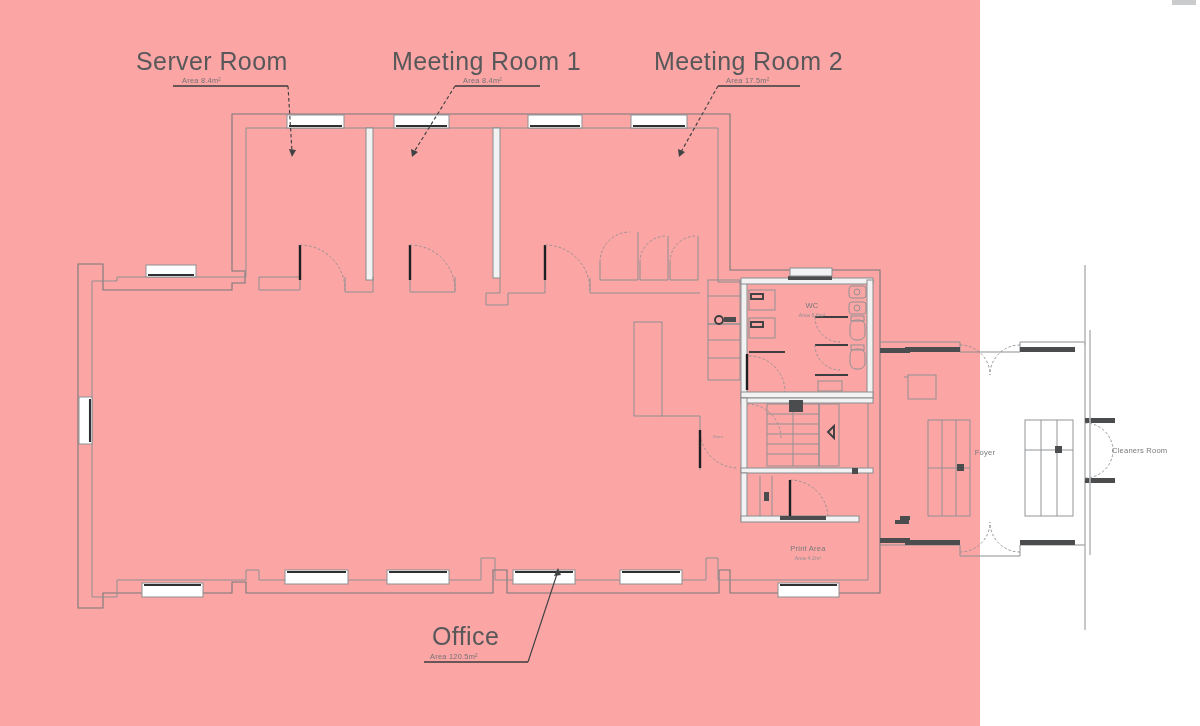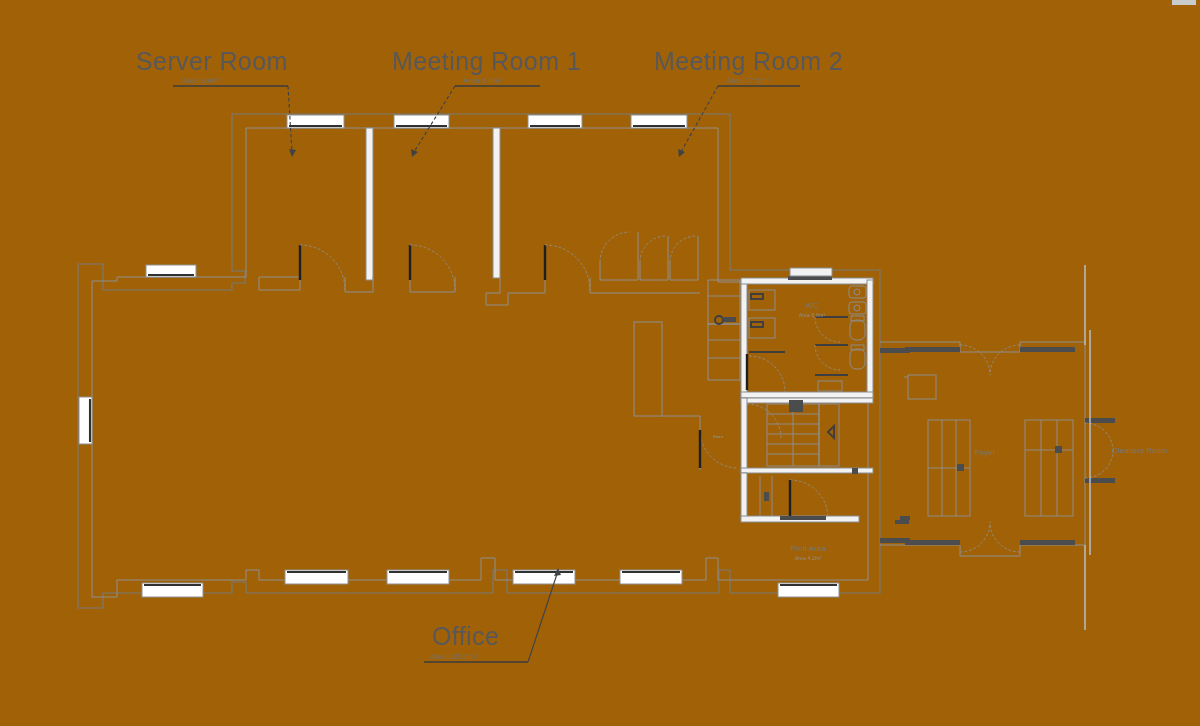--- a/index.html
+++ b/index.html
@@ -10,23 +10,23 @@
   }
   body {
     width: 1200px;
     height: 726px;
     overflow: hidden;
     font-family: "Liberation Sans", sans-serif;
     position: relative;
   }
   #plan-root {
     position: relative;
-    width: 1200px;
+    width: 980px;
     height: 726px;
-    background: #a16207;
+    background: #fca5a5;
   }
   svg#floorplan {
     display: block;
     width: 1200px;
     height: 726px;
   }
   .wall-outline {
     fill: none;
     stroke: #77797b;
     stroke-width: 1.1;

